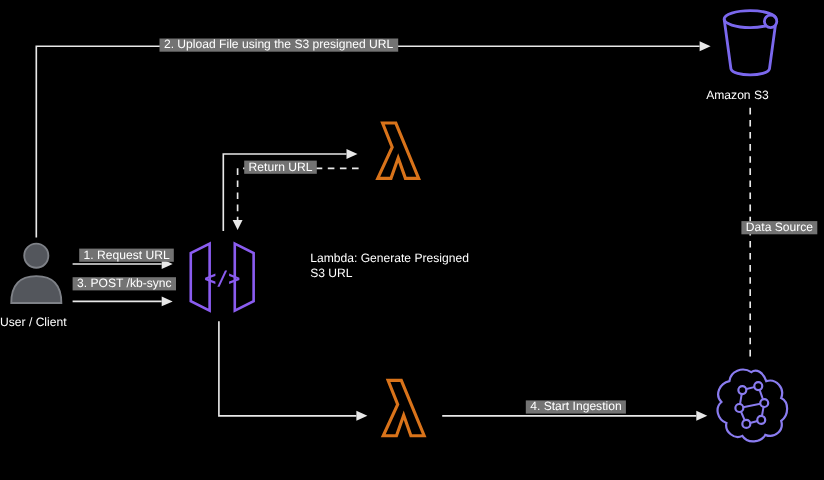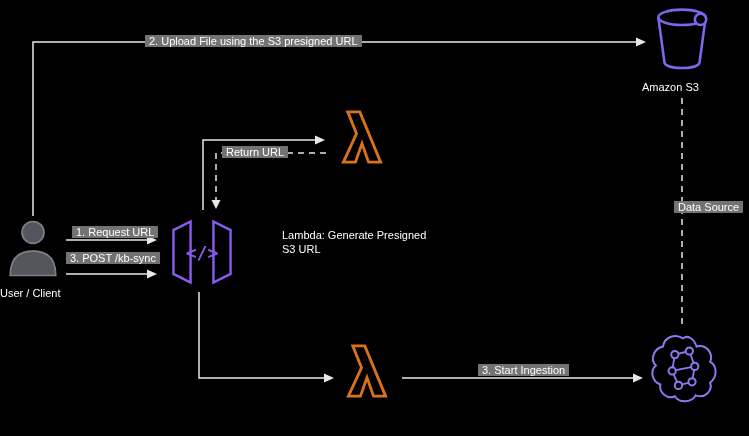--- a/index.html
+++ b/index.html
@@ -121,16 +121,16 @@
       <circle cx="49" cy="23" r="4"></circle>
       <circle cx="55" cy="40" r="4"></circle>
       <circle cx="52" cy="57" r="4"></circle>
     </g>
   </svg>
 
   <div class="edge-label" style="left:145px;top:35px;">2. Upload File using the S3 presigned URL</div>
   <div class="edge-label" style="left:72px;top:226px;text-align:right;">1. Request URL</div>
   <div class="edge-label" style="left:66px;top:252px;">3. POST /kb-sync</div>
   <div class="edge-label" style="left:222px;top:146px;">Return URL</div>
-  <div class="edge-label" style="left:478px;top:364px;">3. Start Ingestion</div>
+  <div class="edge-label" style="left:478px;top:364px;">4. Start Ingestion</div>
   <div class="edge-label" style="left:650px;top:201px;margin-left:24px;">Data Source</div>
 
 </div>
 
 </body></html>

